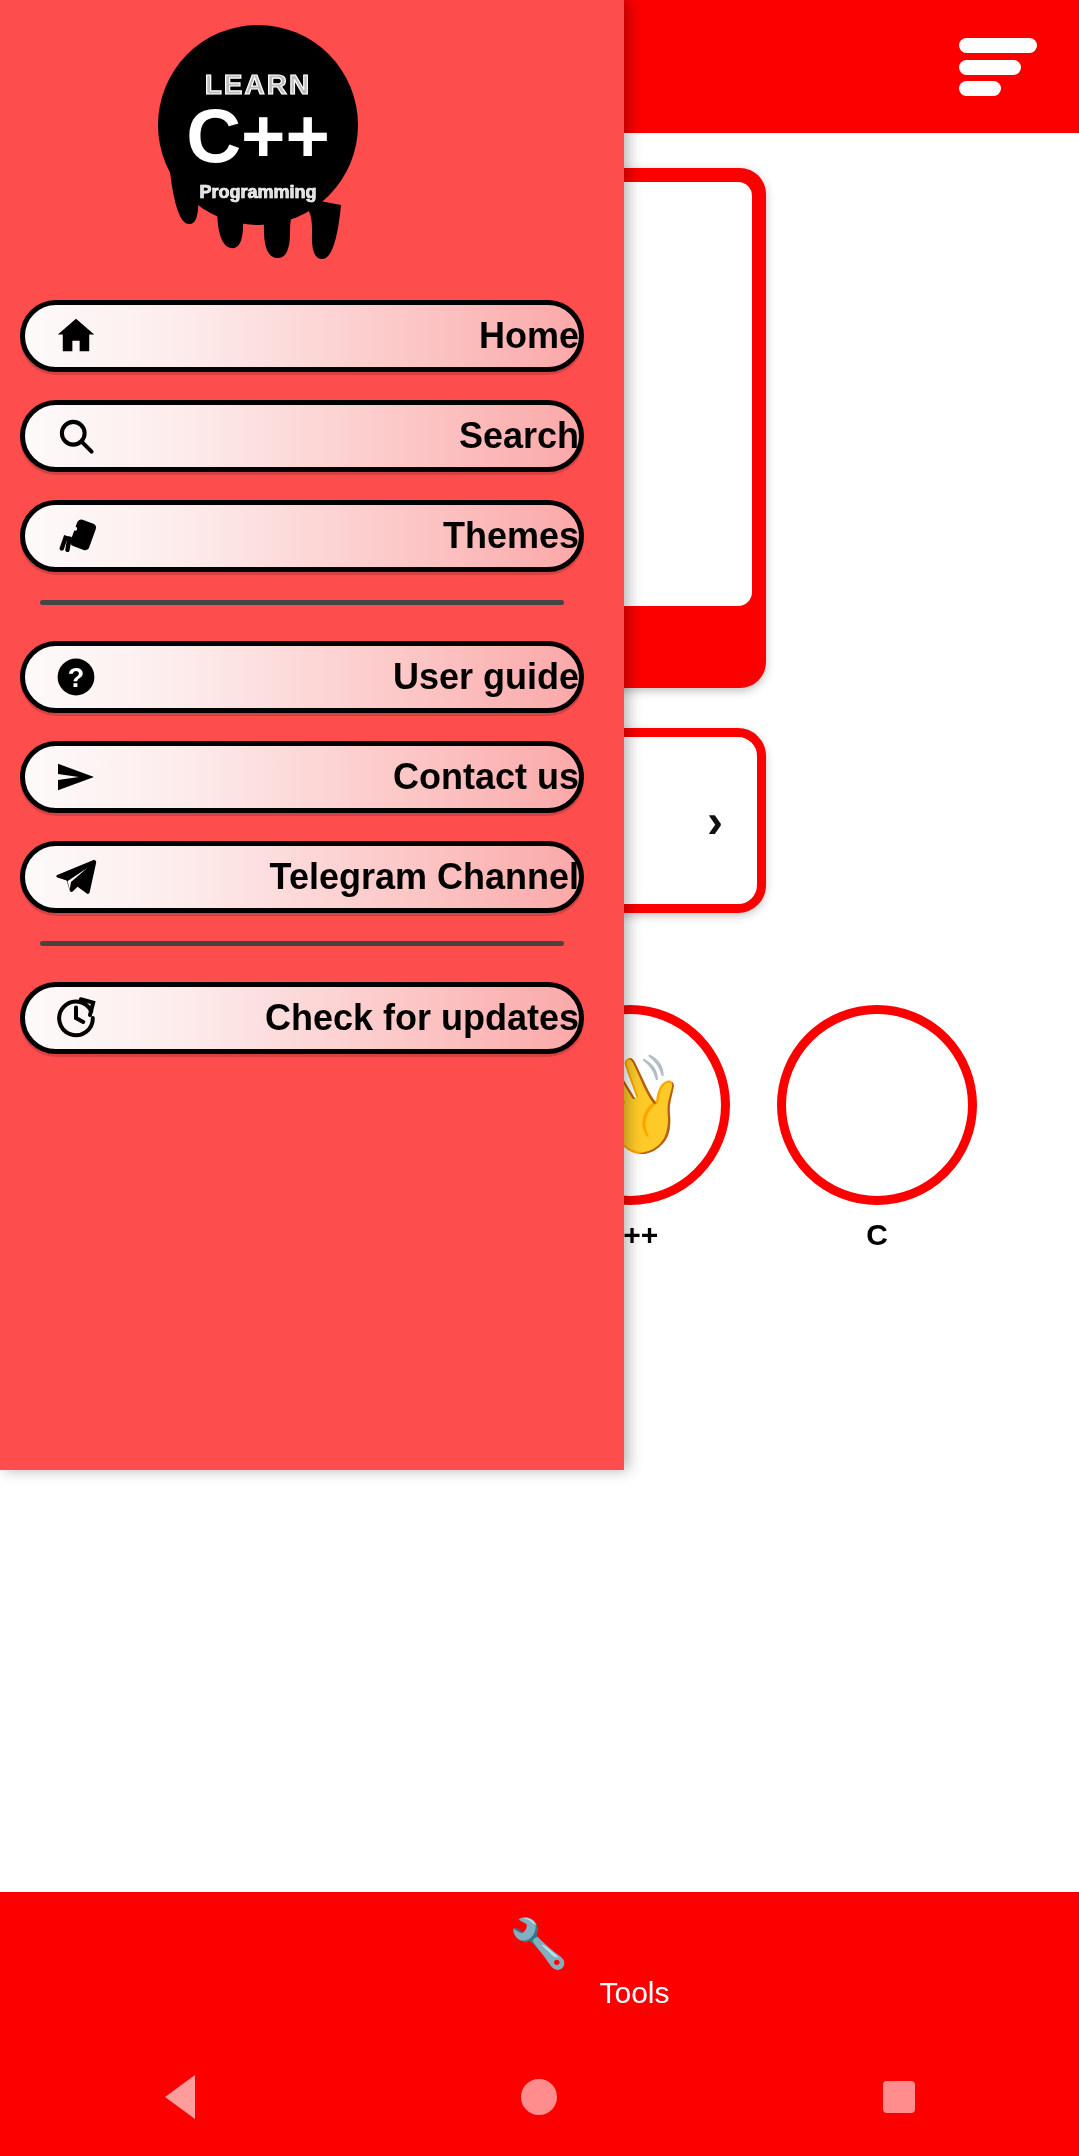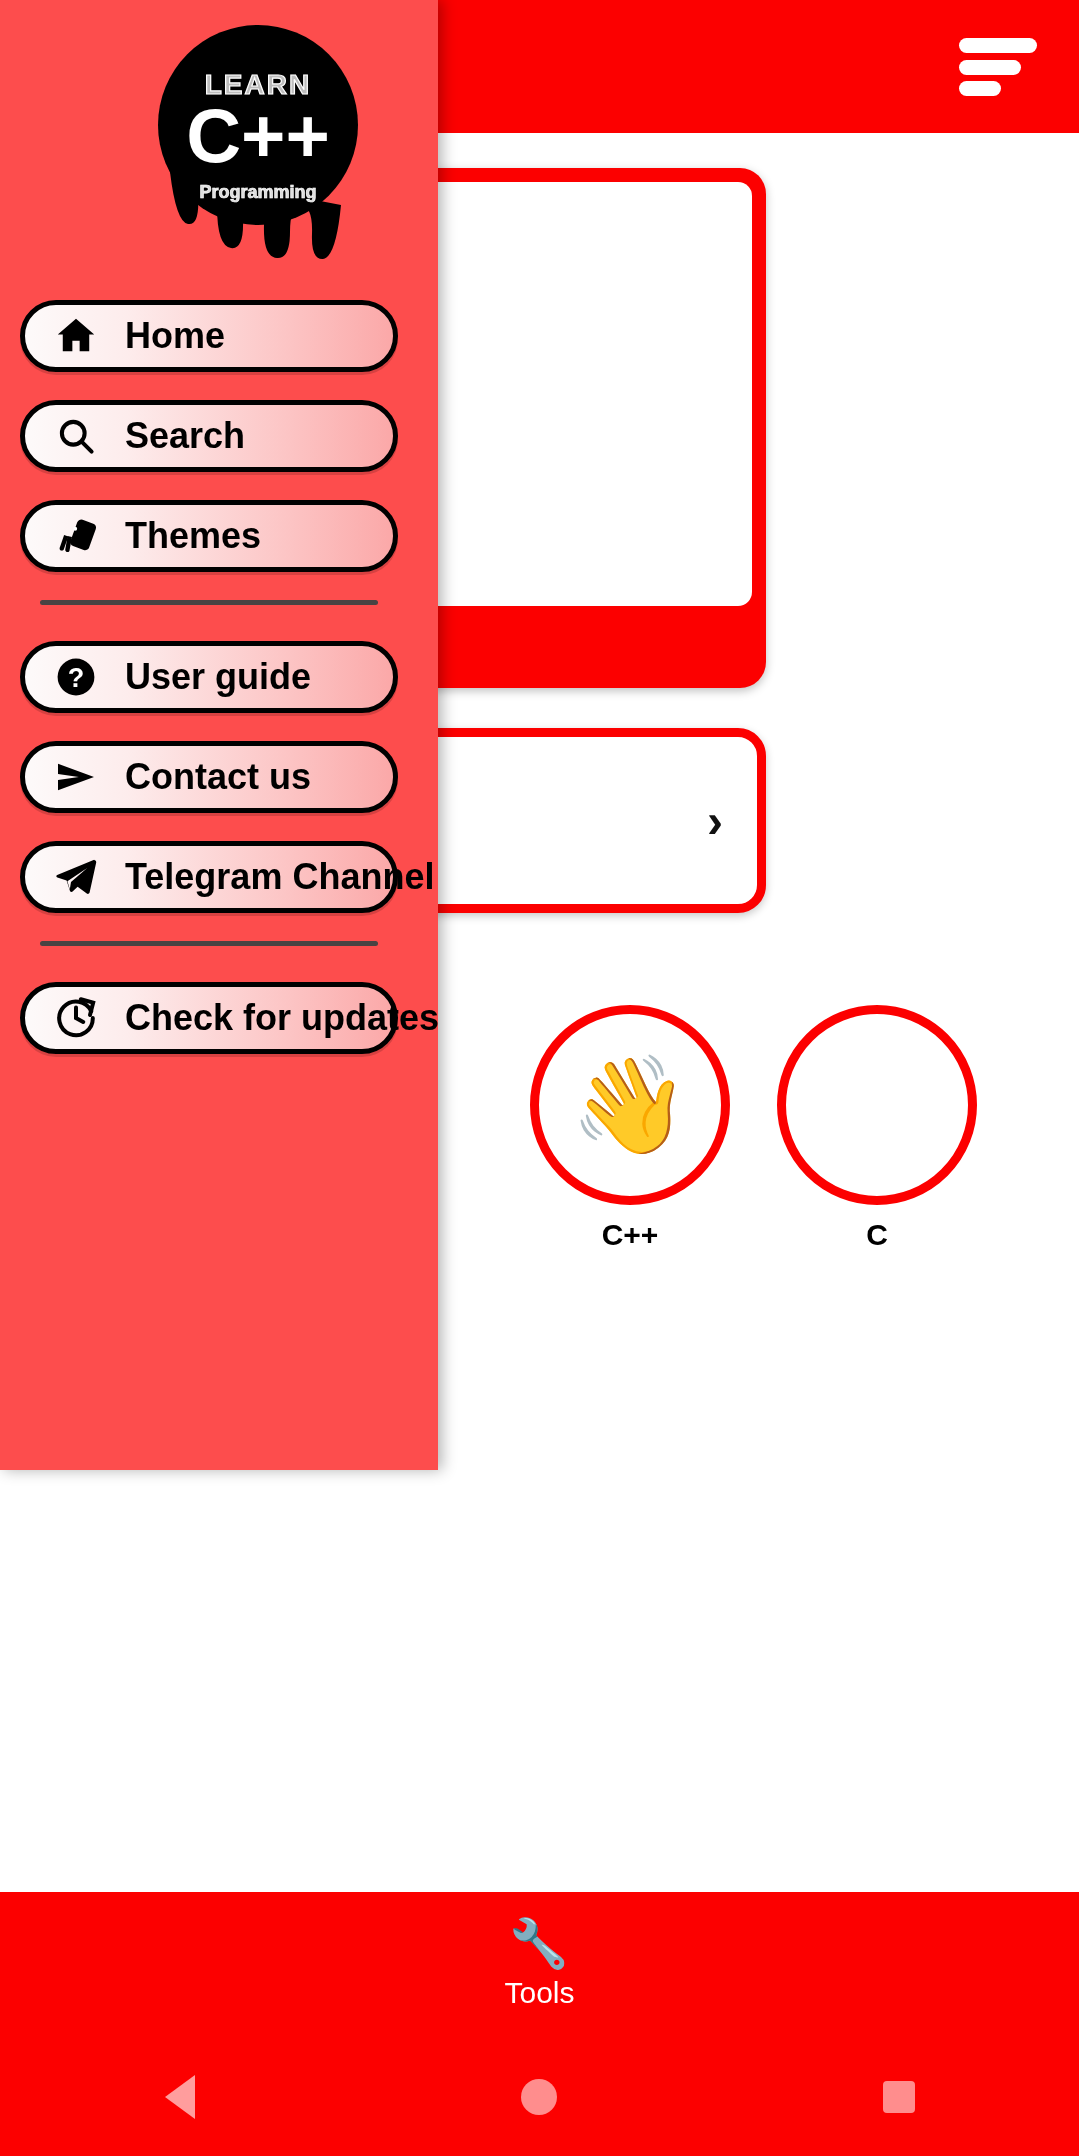--- a/index.html
+++ b/index.html
@@ -107,21 +107,21 @@
   #circle-next { left:772px; top:1005px; }
 
   
   #bottom-nav {
     position:absolute; left:0; right:0; bottom:119px; height:145px;
     background:#fc0000;
     display:flex; align-items:center; justify-content:center;
   }
   #nav-tools { width:260px; text-align:center; color:#ffffff; }
   #nav-tools .nav-ico { font-size:48px; line-height:1; }
-  #nav-tools .nav-lbl { margin-top:8px; font-size:30px; }
+  #nav-tools .nav-lbl { margin-top:8px; font-size:30px;text-align:right; }
 
   
   #sys-nav {
     position:absolute; left:0; right:0; bottom:0; height:119px;
     background:#fc0000;
     display:flex; align-items:center; justify-content:space-around;
   }
   .sys-btn { width:70px; height:56px; display:flex; align-items:center; justify-content:center; }
   .sys-back {
     width:0; height:0;
@@ -134,21 +134,21 @@
 
   
   #scrim {
     position:absolute; left:0; top:0;
     width:1079px; height:2037px;
     background:rgba(0,0,0,0);
     pointer-events:none;
   }
   #drawer {
     position:absolute; left:0; top:0;
-    width:438px; height:1470px;
+    width:624px; height:1470px;
     background:#fd4d4d;
     overflow:hidden;
     box-shadow:4px 0 14px rgba(0,0,0,.3);
   }
 
   
   #drawer-logo {
     position:absolute; left:152px; top:22px;
     width:212px; height:248px;
   }
@@ -159,20 +159,21 @@
   }
   .mi {
     position:relative;
     height:72px; margin:0 40px 28px 20px;
     background:linear-gradient(to right,#fdfafa 0%, #fdecec 28%, #fcc4c4 72%, #fba8a8 100%);
     border:5px solid #000000;
     border-radius:40px;
     display:flex; align-items:center;
     padding-left:22px;
     box-shadow:0 3px 0 rgba(0,0,0,.15);
+    justify-content:space-between;
   }
   .mi .ico {
     width:58px; min-width:58px; height:58px;
     display:flex; align-items:center; justify-content:center;
     color:#000;
   }
   .mi .lbl {
     margin-left:20px;
     font-size:36px; font-weight:bold; color:#000;
     white-space:nowrap;

